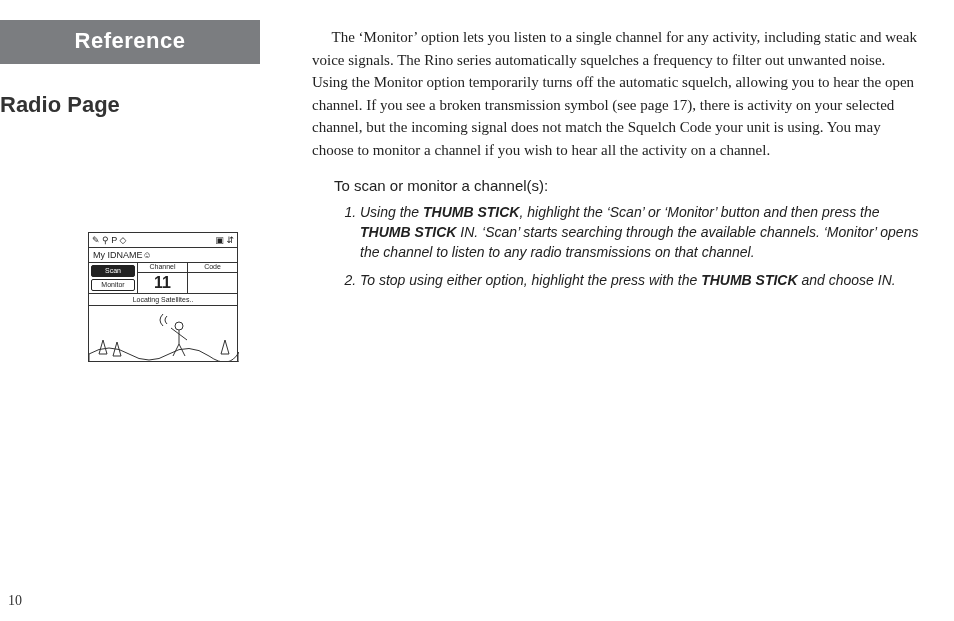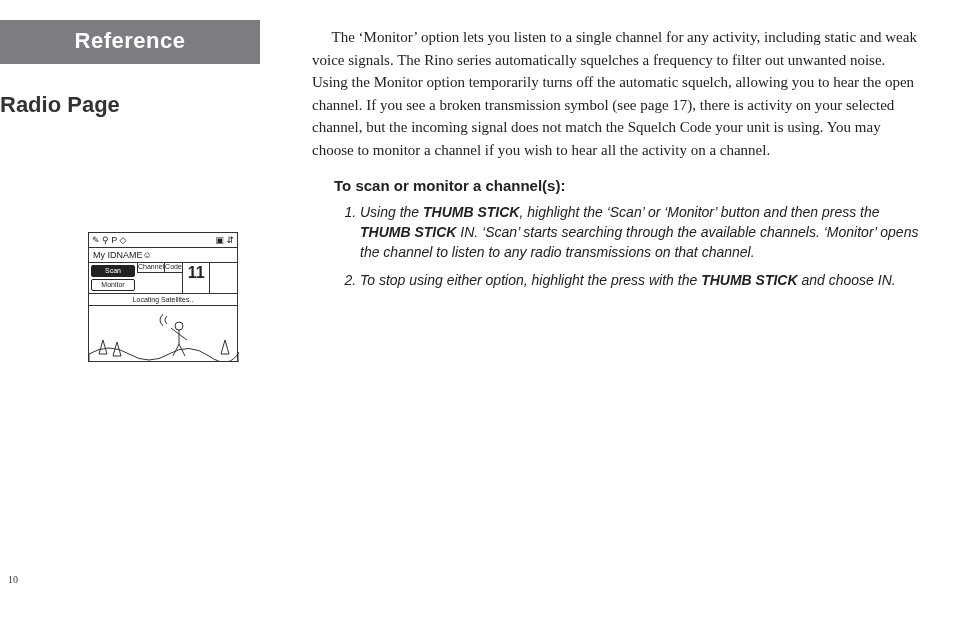--- a/index.html
+++ b/index.html
@@ -67,41 +67,41 @@
   }
   .body p.lead {
     margin: 0 0 14px 0;
     text-indent: 1.3em;
   }
   .instr {
     margin-left: 22px;
   }
   .instr-heading {
     font-family: "Segoe UI", Arial, sans-serif;
-    font-weight: 700;
+    font-weight: 400;
     font-size: 15px;
     margin: 0 0 4px 0;
   }
   ol.steps {
     margin: 0;
     padding-left: 26px;
     font-family: "Segoe UI", Arial, sans-serif;
     font-size: 14px;
     line-height: 1.45;
   }
   ol.steps li {
     margin-bottom: 8px;
     font-style: italic;
   }
   .b { font-weight: 700; }
   .pagenum {
     position: absolute;
     left: 8px;
-    bottom: 36px;
-    font-size: 10px;
+    bottom: 12px;
+    font-size: 14px;
     color: #333;
     font-family: Georgia, 'Times New Roman', serif;
   }
   
   .lcd {
     width: 150px;
     height: 130px;
     border: 1px solid #333;
     background: #fff;
     position: relative;
@@ -150,20 +150,21 @@
     height: 10px;
     background: #fff;
   }
   .lcd .btn.sel {
     background: #222;
     color: #fff;
   }
   .lcd .chcode {
     flex: 1;
     display: flex;
+    flex-direction: column;
   }
   .lcd .chcode .labels {
     display: flex;
     font-size: 7px;
     border-bottom: 1px solid #333;
     height: 9px;
   }
   .lcd .chcode .labels span {
     flex: 1;
     text-align: center;

